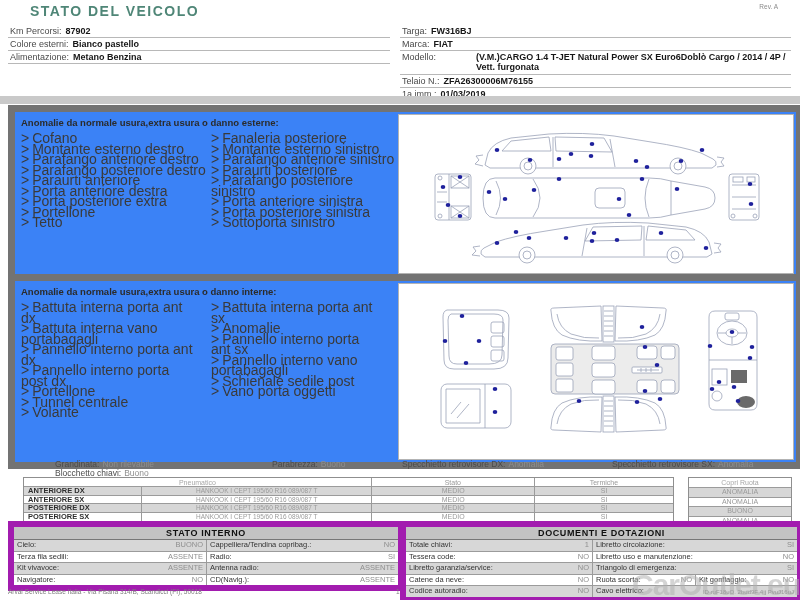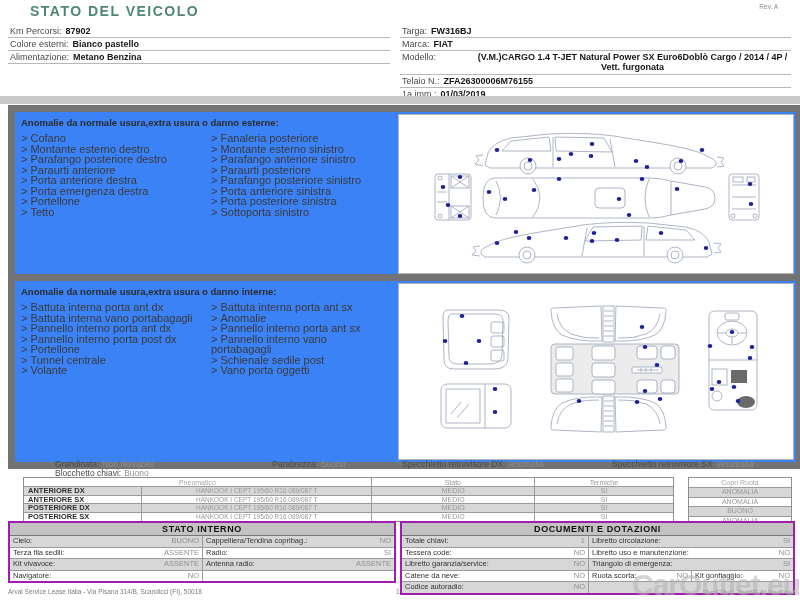--- a/index.html
+++ b/index.html
@@ -11,21 +11,21 @@
   .rev{position:absolute;right:22px;top:3px;font-size:6.5px;color:#8a8a8a;}
   .kv-block{position:absolute;}
   .kv-row{display:flex;align-items:flex-start;border-bottom:1px solid #b8b8b8;
           font-size:9px;line-height:10px;padding:1px 2px;min-height:10px;}
   .kv-label{color:#4a4a4a;margin-right:4px;white-space:nowrap;}
   .kv-value{font-weight:bold;color:#161616;}
   .band{position:absolute;left:0;width:800px;height:8px;background:#c9c9c9;}
   
   .sec{position:absolute;left:8px;width:781px;border:7px solid #737373;background:#3b82f6;}
   .sec-head{margin:5px 0 3px 6px;font-size:9.5px;font-weight:bold;color:#2b2b2b;}
-  .anom-col{position:absolute;top:21px;list-style:none;margin:0;padding:0;font-size:11px;
+  .anom-col{position:absolute;top:21px;list-style:none;margin:0;padding:0;font-size:14px;
             color:#3a3a3a;line-height:10.5px;}
   .anom-col li{white-space:normal;}
   .anom-col .b{margin-right:3px;color:#3a3a3a;}
   .diag-box{position:absolute;left:383px;top:2px;width:394px;border:1px solid #b3b3b3;background:#fff;}
   svg{display:block;}
   .ln{stroke:#9aa2b8;fill:none;stroke-width:0.8;}
   .lnf{stroke:#9aa2b8;fill:#fff;stroke-width:0.8;}
   .gfill{fill:#ececec;stroke:#9aa2b8;stroke-width:0.8;}
   .dk{fill:#6a6a6a;stroke:none;}
   .dot{fill:#1f219c;stroke:none;}
@@ -45,26 +45,26 @@
   .tc-spec{width:231px;text-align:center;color:#9a9a9a;font-size:6.5px;}
   .tc-stato{width:163px;text-align:center;color:#9a9a9a;}
   .tc-term{width:139px;text-align:center;color:#9a9a9a;}
   .tc-hspan{width:349px;text-align:center;}
   .shade{background:#d7d7d7;}
   .ctable{position:absolute;border:1px solid #8f8f8f;font-size:7px;}
   .crow{height:8.5px;line-height:8.5px;text-align:center;color:#9a9a9a;border-bottom:1px solid #9b9b9b;}
   .crow.hd{height:9px;line-height:9px;color:#a8a8a8;}
   .crow:last-child{border-bottom:none;}
   
-  .block{position:absolute;border:2px solid #a21caf;background:#fff;}
+  .block{position:absolute;border:6px solid #a21caf;background:#fff;}
   .block-title{background:#c3c3c3;border-bottom:1px solid #777;font-weight:bold;
                text-align:center;font-size:9px;height:12px;line-height:12px;
                letter-spacing:0.6px;color:#101010;}
   .brow{display:flex;height:10.5px;line-height:10.5px;font-size:7.5px;border-bottom:1px solid #9b9b9b;}
-  .brow:last-child{border-bottom:none;flex-direction:column;}
+  .brow:last-child{border-bottom:none;}
   .bcell{display:flex;justify-content:space-between;padding:0 3px;border-right:1px solid #9b9b9b;overflow:hidden;white-space:nowrap;}
   .bcell:last-child{border-right:none;}
   .bcell .lbl{color:#333;}
   .bcell .val{color:#8f8f8f;margin-left:4px;}
   
   .foot{position:absolute;top:588px;font-size:6.5px;color:#7d7d7d;}
   .watermark{position:absolute;right:0px;bottom:0px;font-size:30px;font-weight:bold;
              color:rgba(176,176,176,0.55);letter-spacing:-1px;z-index:9;line-height:30px;}
   .docid{position:absolute;right:6px;top:589px;font-size:6px;color:#9a9a9a;z-index:10;}
 </style>
@@ -84,21 +84,21 @@
     <div class="kv-row">
       <span class="kv-label">Colore esterni:</span>
       <span class="kv-value">Bianco pastello</span>
     </div>
     <div class="kv-row">
       <span class="kv-label">Alimentazione:</span>
       <span class="kv-value">Metano Benzina</span>
     </div>
   </div>
 
-  <div class="kv-block" style="left:400px;top:25px;width:391px;text-align:center;">
+  <div class="kv-block" style="left:400px;top:25px;width:391px;">
     <div class="kv-row">
       <span class="kv-label">Targa:</span>
       <span class="kv-value">FW316BJ</span>
     </div>
     <div class="kv-row">
       <span class="kv-label">Marca:</span>
       <span class="kv-value">FIAT</span>
     </div>
     <div class="kv-row" style="min-height:21px;gap:36px;">
       <span class="kv-label">Modello:</span>
@@ -114,24 +114,25 @@
     </div>
   </div>
 
   <div class="band" style="top:96px;"></div>
 
   <div class="sec" style="top:105px;height:164px;">
     <div class="sec-head">Anomalie da normale usura,extra usura o danno esterne:</div>
     <ul class="anom-col" style="left:6px;width:186px;">
       <li><span class="b">&gt;</span><span>Cofano</span></li>
       <li><span class="b">&gt;</span><span>Montante esterno destro</span></li>
+      <li><span class="b">&gt;</span><span>Parafango anteriore destro</span></li>
       <li><span class="b">&gt;</span><span>Parafango posteriore destro</span></li>
       <li><span class="b">&gt;</span><span>Paraurti anteriore</span></li>
       <li><span class="b">&gt;</span><span>Porta anteriore destra</span></li>
-      <li><span class="b">&gt;</span><span>Porta emergenza destra</span></li>
+      <li><span class="b">&gt;</span><span>Porta posteriore extra</span></li>
       <li><span class="b">&gt;</span><span>Portellone</span></li>
       <li><span class="b">&gt;</span><span>Tetto</span></li>
     </ul>
     <ul class="anom-col" style="left:196px;width:184px;">
       <li><span class="b">&gt;</span><span>Fanaleria posteriore</span></li>
       <li><span class="b">&gt;</span><span>Montante esterno sinistro</span></li>
       <li><span class="b">&gt;</span><span>Parafango anteriore sinistro</span></li>
       <li><span class="b">&gt;</span><span>Paraurti posteriore</span></li>
       <li><span class="b">&gt;</span><span>Parafango posteriore sinistro</span></li>
       <li><span class="b">&gt;</span><span>Porta anteriore sinistra</span></li>

